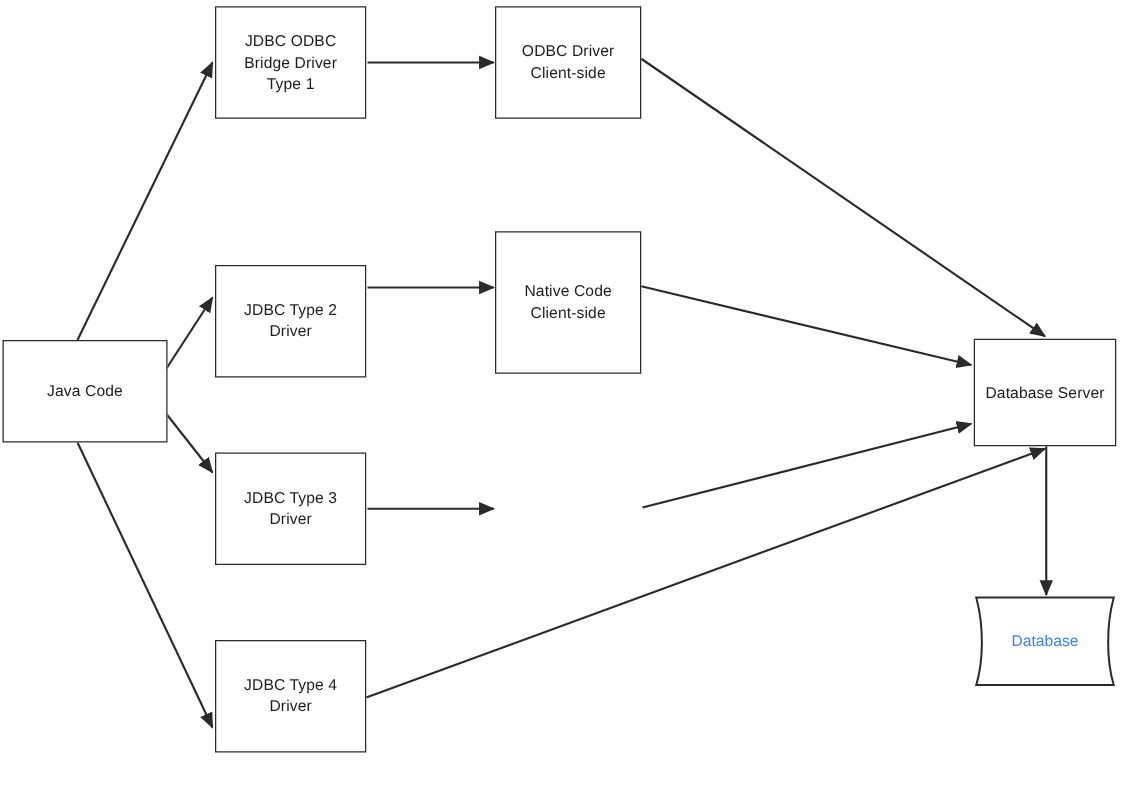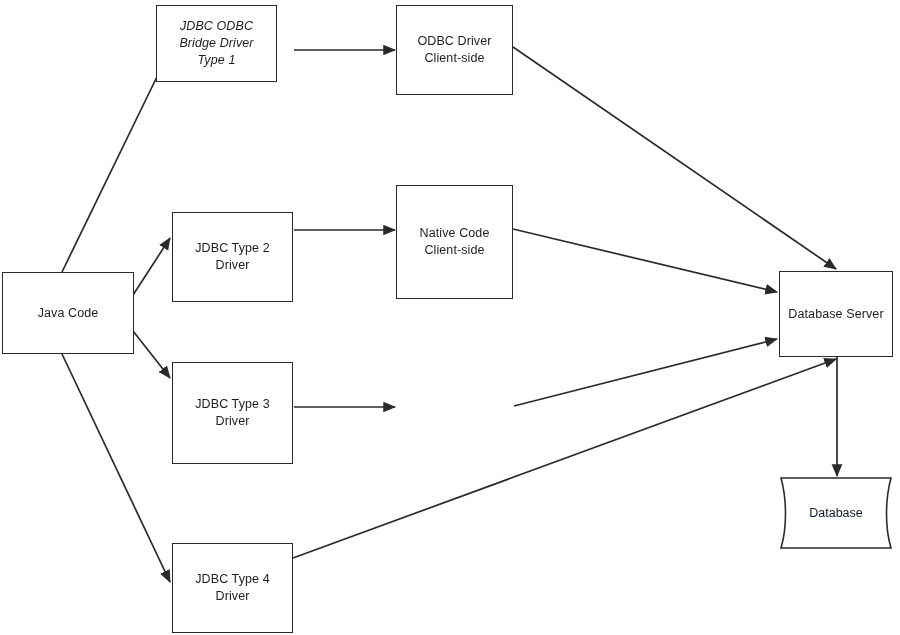--- a/index.html
+++ b/index.html
@@ -50,21 +50,21 @@
   }
   .tape .tape-label {
     position: absolute;
     left: 0;
     top: 0;
     width: 100%;
     height: 100%;
     display: flex;
     align-items: center;
     justify-content: center;
-    color: #0f172a;
+    color: #3b82f6;
     font-size: 12.5px;
     line-height: 17px;
   }
 </style>
 </head>
 <body>
 
 <div id="canvas">
 
   <svg id="edges" viewBox="0 0 900 635" xmlns="http://www.w3.org/2000/svg">
@@ -96,48 +96,48 @@
 
     <path d="M 293 558 L 836 359" fill="none" stroke="#2a2a2a" stroke-width="1.7" marker-end="url(#arrow)"></path>
 
     <path d="M 837 357 L 837 476" fill="none" stroke="#2a2a2a" stroke-width="1.7" marker-end="url(#arrow)"></path>
   </svg>
 
   <div class="node" style="left:2px; top:272px; width:132px; height:82px;">
     <span class="label">Java Code</span>
   </div>
 
-  <div class="node" style="left:156px; top:5px; width:121px; height:77px;font-style:italic;">
+  <div class="node" style="left:172px; top:5px; width:121px; height:90px;">
     <span class="label">JDBC ODBC
 Bridge Driver
 Type 1</span>
   </div>
 
   <div class="node" style="left:396px; top:5px; width:117px; height:90px;">
     <span class="label">ODBC Driver
 Client-side</span>
   </div>
 
   <div class="node" style="left:172px; top:200px; width:121px; height:90px;margin-top:12px;">
     <span class="label">JDBC Type 2
 Driver</span>
   </div>
 
   <div class="node" style="left:396px; top:185px; width:117px; height:114px;">
     <span class="label">Native Code
 Client-side</span>
   </div>
 
-  <div class="node" style="left:172px; top:362px; width:121px; height:102px;">
+  <div class="node" style="left:172px; top:362px; width:121px; height:90px;">
     <span class="label">JDBC Type 3
 Driver</span>
   </div>
 
 
-  <div class="node" style="left:172px; top:543px; width:121px; height:90px;justify-content:center;">
+  <div class="node" style="left:172px; top:512px; width:121px; height:90px;justify-content:center;">
     <span class="label">JDBC Type 4
 Driver</span>
   </div>
 
   <div class="node" style="left:779px; top:271px; width:114px; height:86px;text-align:center;">
     <span class="label">Database Server</span>
   </div>
 
   <div class="tape" style="left:775px; top:474px; width:122px; height:78px;">
     <svg width="122" height="78" viewBox="0 0 122 78" xmlns="http://www.w3.org/2000/svg">

